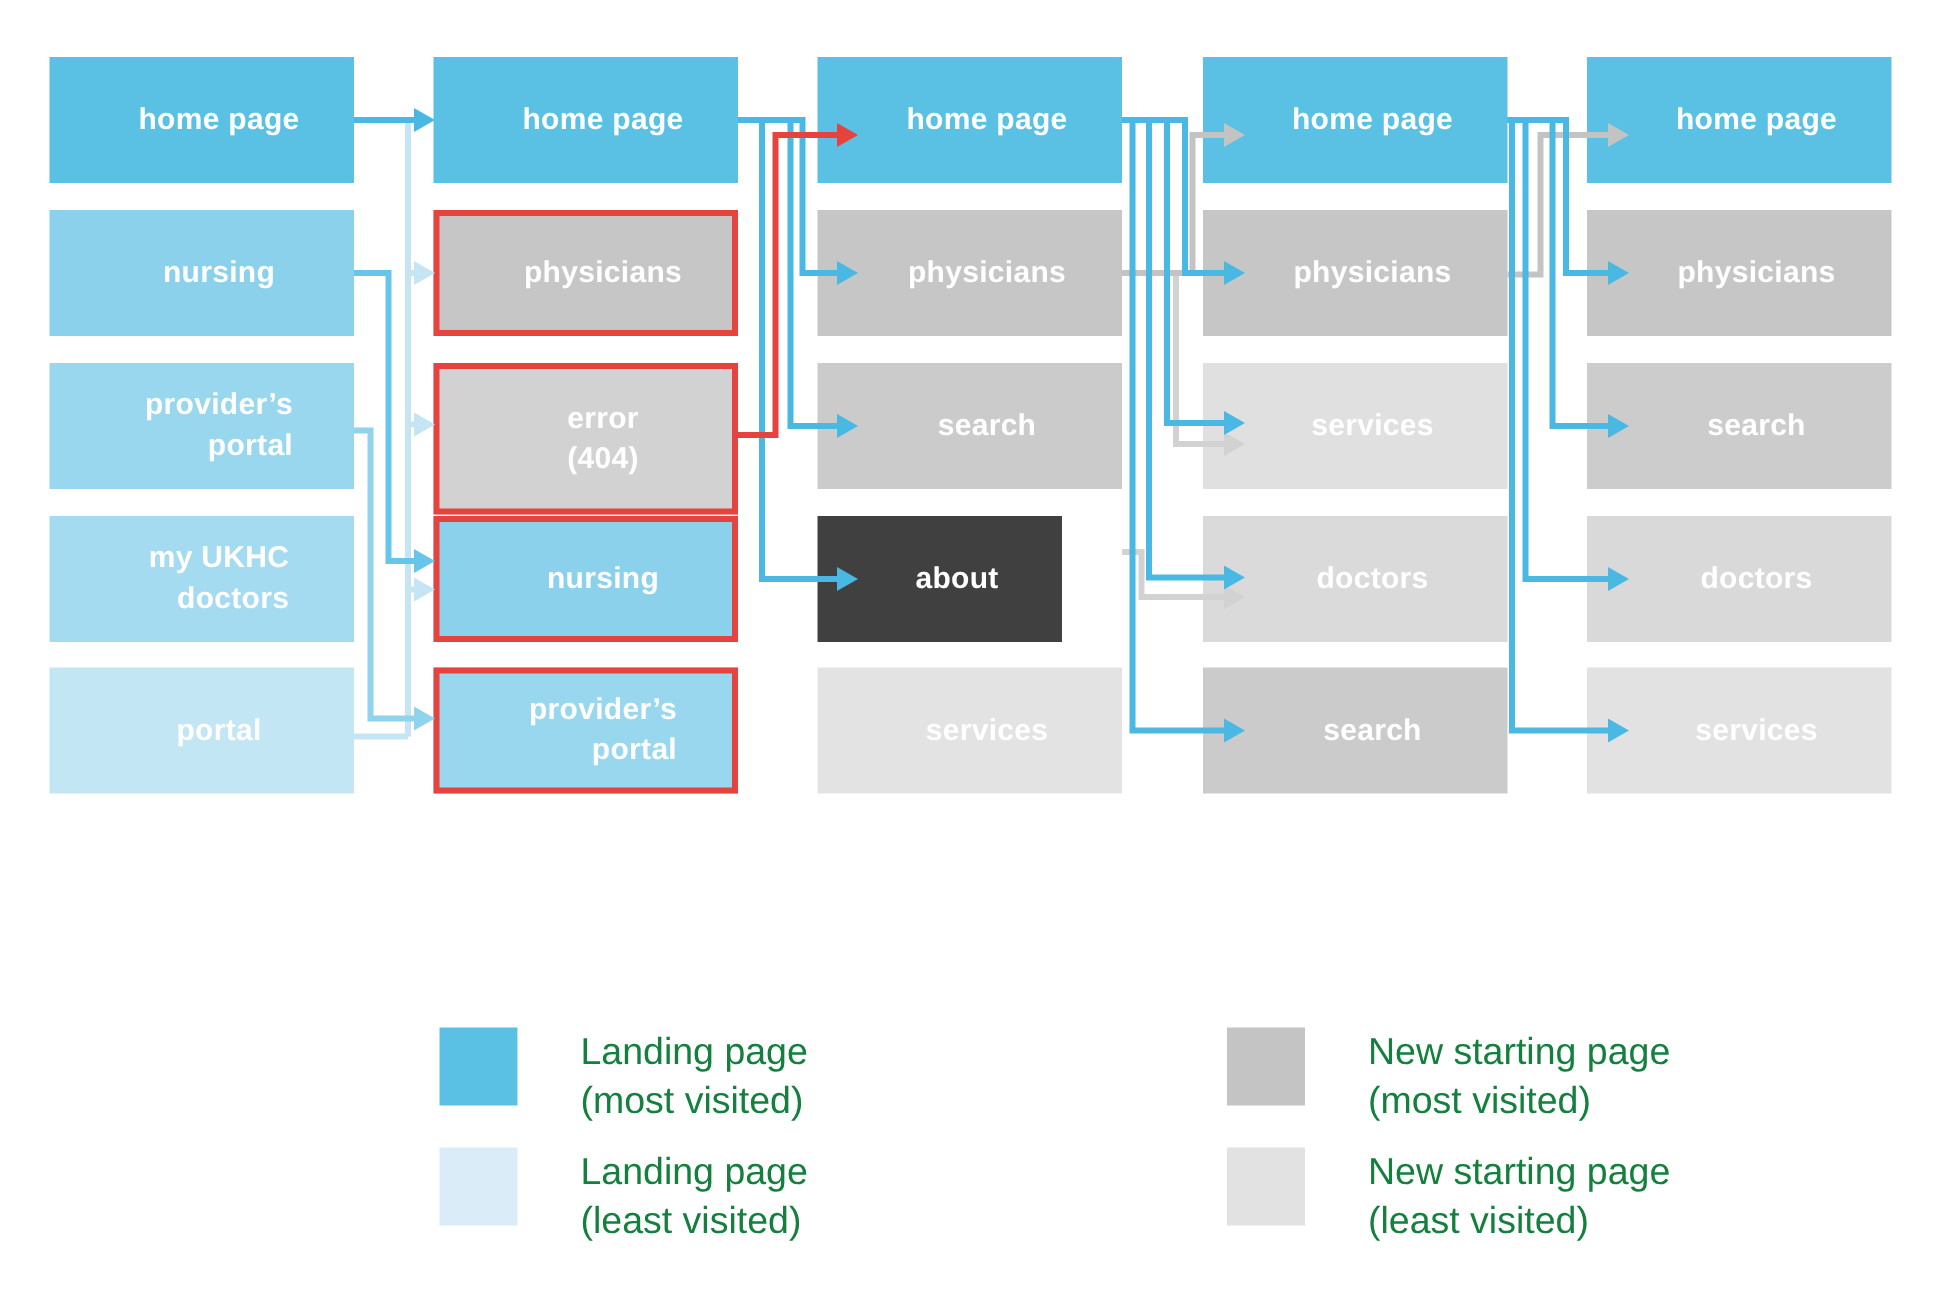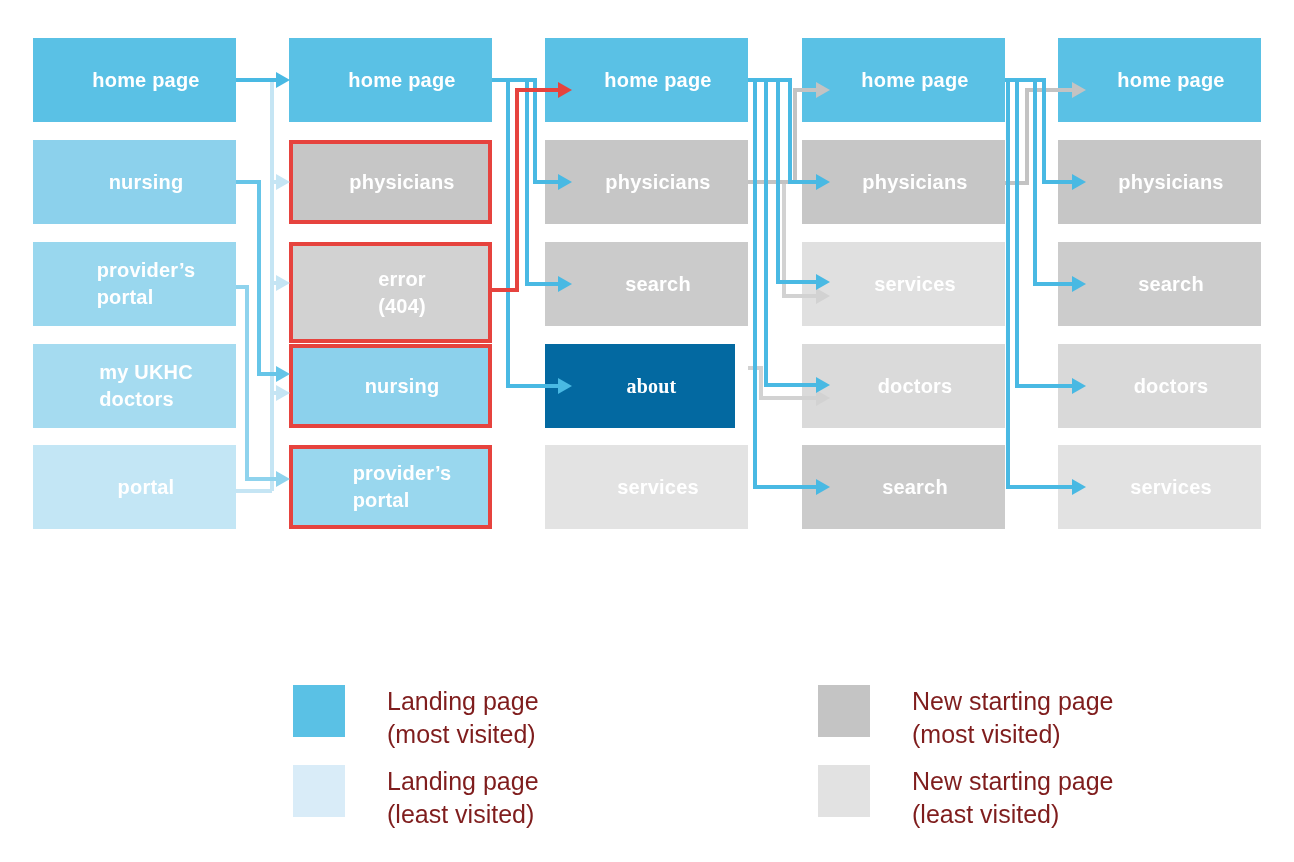--- a/index.html
+++ b/index.html
@@ -7,39 +7,39 @@
     position:relative;
     width:1294px;height:862px;
     background:#ffffff;
     font-family:"Liberation Sans", sans-serif;
     overflow:hidden;
   }
   .flow-box{
     position:absolute;
     box-sizing:border-box;
     display:flex;align-items:center;justify-content:center;
-    text-align:left;
+    text-align:right;
     color:#ffffff;
     font-size:20px;font-weight:600;letter-spacing:.2px;
     line-height:1.35;
     white-space:pre-line;
     z-index:1;
     padding-left:23px;
   }
   .flow-box.red-border{border:4px solid #e6433e;}
   #arrow-layer{
     position:absolute;left:0;top:0;z-index:5;
     pointer-events:none;
   }
   #legend{position:absolute;left:0;top:0;width:100%;height:100%;z-index:2;}
   .legend-item{position:absolute;display:flex;align-items:flex-start;}
   .legend-swatch{width:52px;height:52px;flex:0 0 52px;}
   .legend-label{
     margin-left:42px;
-    font-size:25px;line-height:33px;color:#7f1d1d;
+    font-size:25px;line-height:33px;color:#15803d;
     white-space:pre-line;
   }
   .legend-item-1{left:293px;top:685px;}
   .legend-item-2{left:293px;top:765px;}
   .legend-item-3{left:818px;top:685px;}
   .legend-item-4{left:818px;top:765px;}
 </style>
 </head>
 <body>
 
@@ -55,21 +55,21 @@
       <div class="flow-box" style="left: 289px; top: 38px; width: 203px; height: 84px; background: rgb(90, 193, 229);">home page</div>
       <div class="flow-box red-border" style="left: 289px; top: 140px; width: 203px; height: 84px; background: rgb(198, 198, 198);">physicians</div>
       <div class="flow-box red-border" style="left: 289px; top: 242px; width: 203px; height: 101px; background: rgb(210, 210, 210);">error
 (404)</div>
       <div class="flow-box red-border" style="left: 289px; top: 344px; width: 203px; height: 84px; background: rgb(140, 209, 236);">nursing</div>
       <div class="flow-box red-border" style="left: 289px; top: 445px; width: 203px; height: 84px; background: rgb(153, 215, 238);">provider’s
 portal</div>
       <div class="flow-box" style="left: 545px; top: 38px; width: 203px; height: 84px; background: rgb(90, 193, 229);">home page</div>
       <div class="flow-box" style="left: 545px; top: 140px; width: 203px; height: 84px; background: rgb(198, 198, 198);">physicians</div>
       <div class="flow-box" style="left: 545px; top: 242px; width: 203px; height: 84px; background: rgb(203, 203, 203);">search</div>
-      <div class="flow-box" style="left: 545px; top: 344px; width: 190px; height: 84px; background: #0369a1; font-family: Liberation Serif, serif;">about</div>
+      <div class="flow-box" style="left: 545px; top: 344px; width: 163px; height: 84px; background: #404040;">about</div>
       <div class="flow-box" style="left: 545px; top: 445px; width: 203px; height: 84px; background: rgb(227, 227, 227);">services</div>
       <div class="flow-box" style="left: 802px; top: 38px; width: 203px; height: 84px; background: rgb(90, 193, 229);">home page</div>
       <div class="flow-box" style="left: 802px; top: 140px; width: 203px; height: 84px; background: rgb(198, 198, 198);">physicians</div>
       <div class="flow-box" style="left: 802px; top: 242px; width: 203px; height: 84px; background: rgb(224, 224, 224);">services</div>
       <div class="flow-box" style="left: 802px; top: 344px; width: 203px; height: 84px; background: rgb(218, 218, 218);">doctors</div>
       <div class="flow-box" style="left: 802px; top: 445px; width: 203px; height: 84px; background: rgb(203, 203, 203);">search</div>
       <div class="flow-box" style="left: 1058px; top: 38px; width: 203px; height: 84px; background: rgb(90, 193, 229);">home page</div>
       <div class="flow-box" style="left: 1058px; top: 140px; width: 203px; height: 84px; background: rgb(198, 198, 198);">physicians</div>
       <div class="flow-box" style="left: 1058px; top: 242px; width: 203px; height: 84px; background: rgb(204, 204, 204);">search</div>
       <div class="flow-box" style="left: 1058px; top: 344px; width: 203px; height: 84px; background: rgb(217, 217, 217);">doctors</div>

